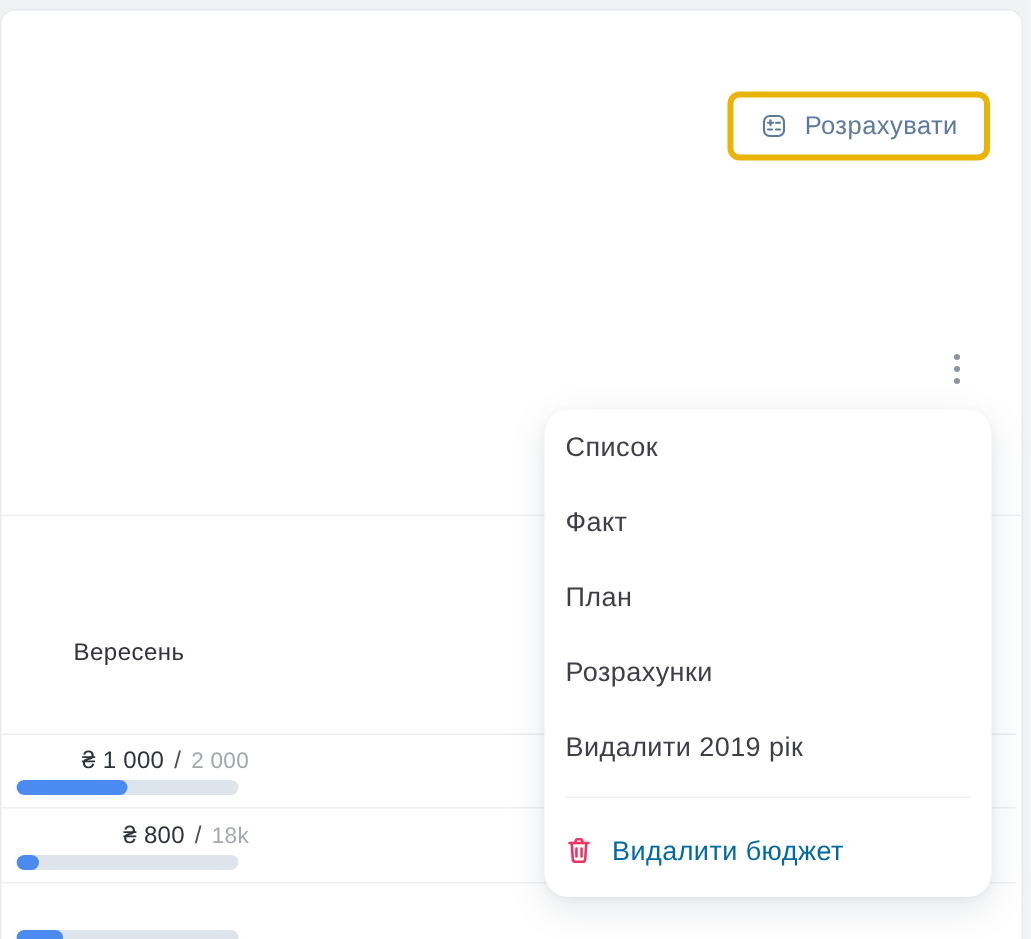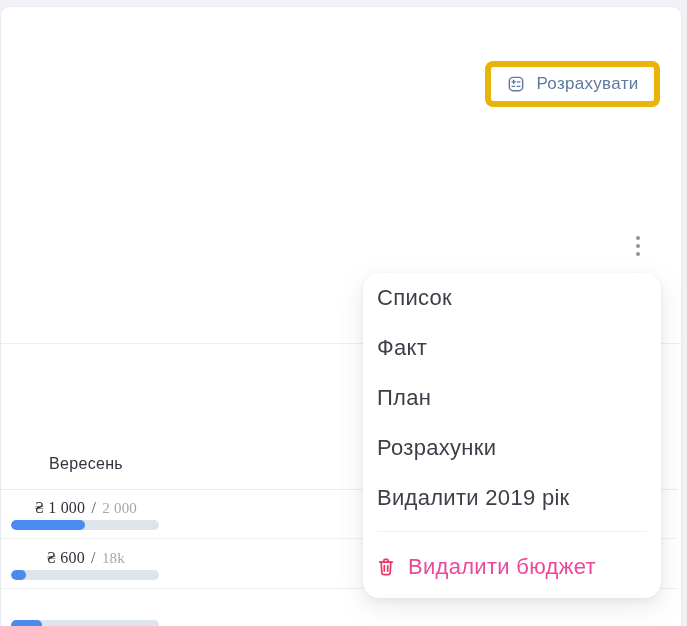--- a/index.html
+++ b/index.html
@@ -13,84 +13,84 @@
   .panel {
     position:absolute; left:0; top:6px; width:682px; height:640px;
     background:#ffffff;
     border:1px solid #e7eaee;
     border-radius:10px 10px 0 0;
   }
   
   .calc-btn {
     position:absolute; left:484px; top:54px; width:175px; height:46px;
     background:#ffffff;
-    border:6px solid #eab308;
+    border:4px solid #eab308;
     border-radius:8px;
     display:flex; align-items:center; justify-content:center; gap:10px;
     color:#5b7a9e; font-size:17px; letter-spacing:.3px;
     cursor:pointer;
   }
   .calc-btn svg { display:block; }
   
   .kebab {
     position:absolute; left:625px; top:221px; width:24px; height:36px;
     display:flex; flex-direction:column; align-items:center; justify-content:center; gap:4px;
     cursor:pointer;
   }
   .kebab i { width:4px; height:4px; border-radius:50%; background:#8e949e; display:block; }
   
   .section-divider {
     position:absolute; left:0; top:336px; width:100%; height:1px; background:#edeff2;
   }
   
   .col-header {
-    position:absolute; top:448px; width:160px; text-align:center;
+    position:absolute; top:420px; width:160px; text-align:center;
     font-size:16px; color:#33323e; letter-spacing:.3px;
   }
   .col-header.c1 { left:5px; }
   .col-header.c2 { left:165px; }
   .header-divider {
     position:absolute; left:0; top:482px; width:676px; height:1px; background:#e9ebee;
   }
   .budget-row {
     position:absolute; left:0; width:676px; height:50px;
     border-bottom:1px solid #eef0f2;
   }
   .row-1 { top:482px; }
   .row-2 { top:532px; }
   .row-3 { top:582px; }
   .cell {
     position:absolute; left:5px; top:0; width:160px; height:100%;
   }
   .amount {
-    margin-top:9px; text-align:center; font-size:16px; line-height:20px;
-    color:#2c313a; letter-spacing:.2px; white-space:nowrap;font-family:Liberation Serif, serif;
+    margin-top:9px; text-align:right; font-size:16px; line-height:20px;
+    color:#2c313a; letter-spacing:.2px; white-space:nowrap;
   }
   .amount .sep { color:#4a4f58; padding:0 2px; }
   .amount .total { color:#a3a8af; font-size:15px; }
   .progress-track {
     position:absolute; left:5px; top:31px; width:148px; height:10px;
     background:#dde4ec; border-radius:5px; overflow:hidden;
   }
   .progress-fill {
     height:100%; background:#4b8bf0; border-radius:5px;
   }
   
   .context-menu {
     position:absolute; left:362px; top:266px; width:298px;
     background:#ffffff; border-radius:16px;
     box-shadow:0 8px 24px rgba(100,110,130,.16), 0 2px 6px rgba(100,110,130,.08);
     padding-bottom:4px;
   }
   .menu-item {
     height:50px; display:flex; align-items:center; padding:0 14px;
-    font-size:22px; color:#3e3e48; letter-spacing:.3px; cursor:pointer;
+    font-size:18px; color:#3e3e48; letter-spacing:.3px; cursor:pointer;
   }
   .menu-divider { height:1px; background:#f0f1f3; margin:8px 14px; }
-  .menu-item.danger { height:54px; gap:13px; color:#ec4899; }
+  .menu-item.danger { height:54px; gap:13px; color:#0369a1; }
   .menu-item.danger svg { display:block; flex:0 0 auto; }
 </style>
 </head>
 <body>
 
 <div class="panel">
 
   <button class="calc-btn">
     <span>
       <svg width="20" height="20" viewBox="0 0 24 24" fill="none" stroke="#5b7a9e" stroke-width="1.7" stroke-linecap="round">
@@ -125,21 +125,21 @@
       </div>
       <div class="progress-track">
         <div class="progress-fill" style="width: 50%;"></div>
       </div>
     </div>
   </div>
 
   <div class="budget-row row-2">
     <div class="cell">
       <div class="amount">
-        <span>₴ 600</span>
+        <span>₴ 800</span>
         <span class="sep">/</span>
         <span class="total">18k</span>
       </div>
       <div class="progress-track">
         <div class="progress-fill" style="width: 10%;"></div>
       </div>
     </div>
   </div>
 
   <div class="budget-row row-3">

